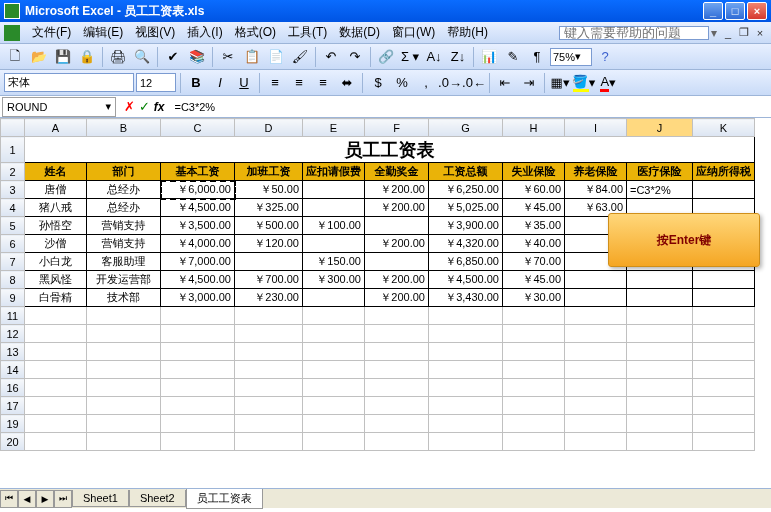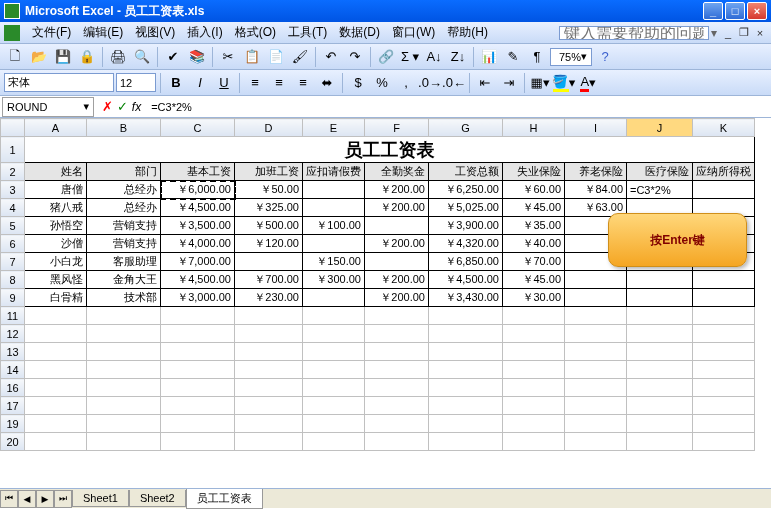--- a/index.html
+++ b/index.html
@@ -7,51 +7,51 @@
 .titlebar{height:22px;background:linear-gradient(#0a6cff,#0054e3);color:#fff;display:flex;align-items:center;padding:0 4px;font-size:12px;font-weight:bold}
 .titlebar .icon{width:16px;height:16px;background:#2a8a2a;margin-right:5px;border:1px solid #fff}
 .titlebar .spacer{flex:1}
 .winbtns{display:flex;gap:2px}
 .winbtn{width:20px;height:18px;background:linear-gradient(#6fa5f0,#2f6bd6);border:1px solid #fff;color:#fff;display:flex;align-items:center;justify-content:center;font-size:11px;border-radius:2px;cursor:pointer}
 .winbtn.close{background:linear-gradient(#f0856f,#d63a2f)}
 .menubar{height:22px;background:linear-gradient(#e8f0ff,#c9dbf7);display:flex;align-items:center;padding:0 4px;border-bottom:1px solid #9db5d8;font-size:12px}
 .menubar .micon{width:16px;height:16px;background:#2a8a2a;margin-right:6px}
 .menuitem{padding:14px 6px;cursor:pointer}
 .helpbox{margin-left:auto;display:flex;align-items:center}
-.helpbox input{width:150px;height:14px;font-size:16px;padding:0 4px;border:1px solid #7b9bd1}
+.helpbox input{width:150px;height:14px;font-size:13px;padding:0 4px;border:1px solid #7b9bd1}
 .docbtns{margin-left:4px;display:flex;gap:2px}
 .docbtn{width:14px;height:14px;color:#333;font-size:11px;cursor:pointer;display:flex;align-items:center;justify-content:center}
 .toolbar{height:26px;background:linear-gradient(#e8f0ff,#c9dbf7);display:flex;align-items:center;padding:0 4px;border-bottom:1px solid #9db5d8;gap:2px}
 .tbtn{width:22px;height:22px;border:1px solid transparent;display:flex;align-items:center;justify-content:center;cursor:pointer;font-size:13px}
 .tsep{width:1px;height:20px;background:#9db5d8;margin:0 2px}
-.zoom{width:42px;height:18px;border:1px solid #7b9bd1;background:#fff;font-size:11px;display:flex;align-items:center;padding:0 8px}
+.zoom{width:42px;height:18px;border:1px solid #7b9bd1;background:#fff;font-size:11px;display:flex;align-items:center;padding:0 2px}
 .fmtrow{height:26px;background:linear-gradient(#e8f0ff,#c9dbf7);display:flex;align-items:center;padding:0 4px;border-bottom:1px solid #9db5d8;gap:2px}
-.fontsel{width:110px;height:19px;border:1px solid #7b9bd1;background:#fff;font-size:11px;padding:0 3px}
+.fontsel{width:130px;height:19px;border:1px solid #7b9bd1;background:#fff;font-size:11px;padding:0 3px}
 .sizesel{width:40px;height:19px;border:1px solid #7b9bd1;background:#fff;font-size:11px;padding:0 3px}
 .fbarea{height:22px;display:flex;align-items:center;border-bottom:1px solid #9db5d8}
-.namebox{width:92px;height:20px;border:1px solid #a0a0a0;background:#fff;display:flex;align-items:center;padding:0 4px;font-size:11px;margin:0 2px}
+.namebox{width:114px;height:20px;border:1px solid #a0a0a0;background:#fff;display:flex;align-items:center;padding:0 4px;font-size:11px;margin:0 2px}
 .fbtns{display:flex;gap:4px;padding:0 6px;align-items:center}
 .fbtn{cursor:pointer;font-size:13px}
-.fx{font-style:italic;font-weight:normal;font-size:12px}
+.fx{font-style:italic;font-weight:bold;font-size:12px}
 .formula{flex:1;height:20px;padding:0 4px;font-size:11px;display:flex;align-items:center}
 .gridarea{position:relative;height:370px;overflow:auto;background:#fff}
 table.grid{border-collapse:collapse;table-layout:fixed}
 .grid th,.grid td{border:1px solid #c0c0c0;height:18px;font-size:11px;padding:0 3px;white-space:nowrap;overflow:hidden}
 .grid th{background:linear-gradient(#f6f8fb,#dce5f2);font-weight:normal;text-align:center}
 .grid td{text-align:right}
-.grid td.txt{text-align:right}
+.grid td.txt{text-align:center}
 .colhdr{height:18px}
 .rowhdr{width:24px;text-align:center}
 .corner{width:24px;background:linear-gradient(#f6f8fb,#dce5f2)}
 .colJ{background:#ffd980!important}
 .title-row td{font-size:18px;font-weight:bold;text-align:center;height:26px;border:1px solid #000}
-.hdr-row td{font-weight:normal;border:1px solid #000;background:#e5e5e5}
+.hdr-row td{text-align:center;font-weight:bold;border:1px solid #000;background:#eab308}
 .data-row td{border:1px solid #000}
 .editcell{text-align:left!important;background:#fff}
-.callout{position:absolute;left:608px;top:95px;width:139px;height:54px;background:linear-gradient(#ffd77a,#f5a623);border:1px solid #d08f1a;border-radius:10px;display:flex;align-items:center;justify-content:center;font-size:12px;color:#800000;font-weight:bold;box-shadow:2px 2px 4px rgba(0,0,0,0.3)}
+.callout{position:absolute;left:608px;top:95px;width:152px;height:54px;background:linear-gradient(#ffd77a,#f5a623);border:1px solid #d08f1a;border-radius:3px;display:flex;align-items:center;justify-content:center;font-size:12px;color:#800000;font-weight:bold;box-shadow:2px 2px 4px rgba(0,0,0,0.3)}
 .sheetbar{height:20px;background:#ece9d8;display:flex;align-items:center;border-top:1px solid #9db5d8;font-size:11px}
 .sheetnav{display:flex}
 .navbtn{width:18px;height:18px;border:1px solid #999;background:#ece9d8;display:flex;align-items:center;justify-content:center;cursor:pointer;font-size:9px}
 .sheettab{padding:2px 10px;border:1px solid #999;border-top:none;background:#fff;cursor:pointer}
 .sheettab.inactive{background:#ece9d8}
 .marquee{outline:2px dashed #000;outline-offset:-1px}
 </style>
 </head>
 <body>
 
@@ -285,21 +285,21 @@
   <td></td>
   <td>￥6,850.00</td>
   <td>￥70.00</td>
   <td></td>
   <td></td>
   <td></td>
         </tr>
         <tr class="data-row">
           <th class="rowhdr">8</th>
   <td class="txt">黑风怪</td>
-  <td class="txt">金角大王</td>
+  <td class="txt">开发运营部</td>
   <td class="">￥4,500.00</td>
   <td>￥700.00</td>
   <td>￥300.00</td>
   <td>￥200.00</td>
   <td>￥4,500.00</td>
   <td>￥45.00</td>
   <td></td>
   <td></td>
   <td></td>
         </tr>

